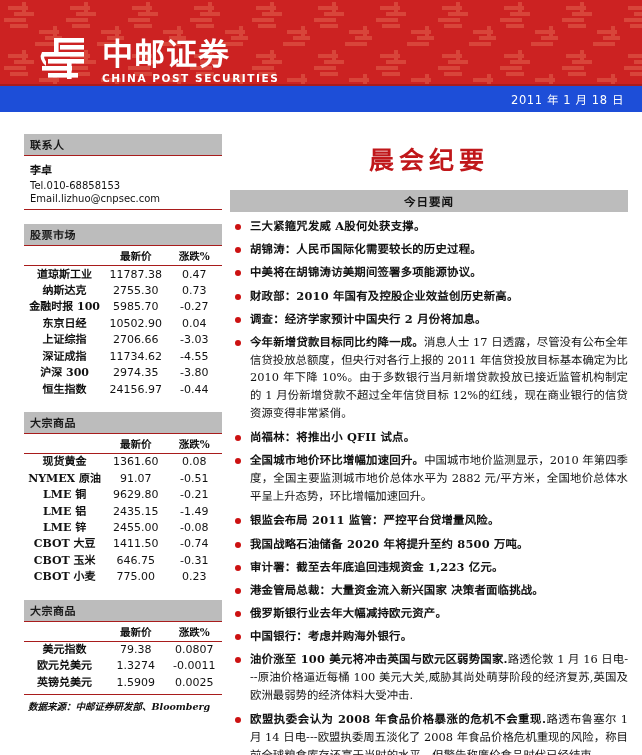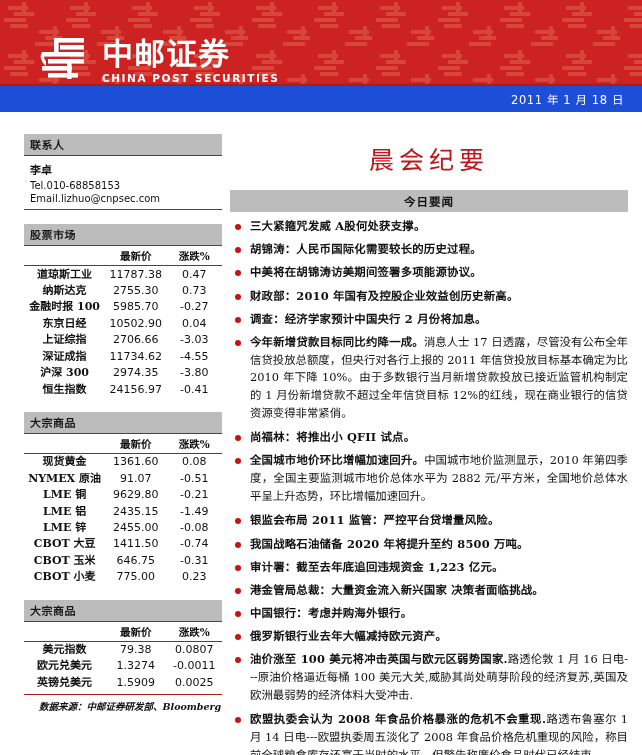--- a/index.html
+++ b/index.html
@@ -168,29 +168,28 @@
     border-top: 1.4px solid #a81c1c;
     margin-top: 3px;
   }
   .source-note {
     font-family: "DejaVu Serif", "Liberation Serif", serif;
     font-style: italic;
     font-weight: bold;
     font-size: 9.5px;
     color: #111;
     padding: 4px 0 0 4px;
-    margin-left: 11px;
   }
 
   
   .report-title {
     text-align: center;
     color: #c0171a;
     font-family: "DejaVu Serif", "Liberation Serif", serif;
-    font-weight: normal;
+    font-weight: bold;
     font-size: 25px;
     letter-spacing: 5px;
     padding: 6px 0 14px 0;
   }
   .section-bar {
     background: #bcbcbc;
     text-align: center;
     font-family: "DejaVu Serif", "Liberation Serif", serif;
     font-weight: bold;
     font-size: 11.5px;
@@ -336,21 +335,21 @@
                 <td class="cell-chg">-4.55</td>
               </tr>
               <tr>
                 <td class="cell-name">沪深 300</td>
                 <td class="cell-price">2974.35</td>
                 <td class="cell-chg">-3.80</td>
               </tr>
               <tr>
                 <td class="cell-name">恒生指数</td>
                 <td class="cell-price">24156.97</td>
-                <td class="cell-chg">-0.41</td>
+                <td class="cell-chg">-0.44</td>
               </tr>
             </tbody>
           </table>
         </div>
         <div class="data-panel">
           <div class="panel-title">大宗商品</div>
           <table class="quote-table">
             <thead>
               <tr>
                 <th class="c-name"></th>
@@ -446,19 +445,19 @@
         <li class="news-item"><span class="dot"></span><span class="news-head">中美将在胡锦涛访美期间签署多项能源协议。</span></li>
         <li class="news-item"><span class="dot"></span><span class="news-head">财政部：2010 年国有及控股企业效益创历史新高。</span></li>
         <li class="news-item"><span class="dot"></span><span class="news-head">调查：经济学家预计中国央行 2 月份将加息。</span></li>
         <li class="news-item has-detail"><span class="dot"></span><span class="news-head">今年新增贷款目标同比约降一成。</span><span class="news-detail">消息人士 17 日透露，尽管没有公布全年信贷投放总额度，但央行对各行上报的 2011 年信贷投放目标基本确定为比 2010 年下降 10%。由于多数银行当月新增贷款投放已接近监管机构制定的 1 月份新增贷款不超过全年信贷目标 12%的红线，现在商业银行的信贷资源变得非常紧俏。</span></li>
         <li class="news-item"><span class="dot"></span><span class="news-head">尚福林：将推出小 QFII 试点。</span></li>
         <li class="news-item has-detail"><span class="dot"></span><span class="news-head">全国城市地价环比增幅加速回升。</span><span class="news-detail">中国城市地价监测显示，2010 年第四季度，全国主要监测城市地价总体水平为 2882 元/平方米，全国地价总体水平呈上升态势，环比增幅加速回升。</span></li>
         <li class="news-item"><span class="dot"></span><span class="news-head">银监会布局 2011 监管：严控平台贷增量风险。</span></li>
         <li class="news-item"><span class="dot"></span><span class="news-head">我国战略石油储备 2020 年将提升至约 8500 万吨。</span></li>
         <li class="news-item"><span class="dot"></span><span class="news-head">审计署：截至去年底追回违规资金 1,223 亿元。</span></li>
         <li class="news-item"><span class="dot"></span><span class="news-head">港金管局总裁：大量资金流入新兴国家 决策者面临挑战。</span></li>
+        <li class="news-item"><span class="dot"></span><span class="news-head">俄罗斯银行业去年大幅减持欧元资产。</span></li>
         <li class="news-item"><span class="dot"></span><span class="news-head">中国银行：考虑并购海外银行。</span></li>
-        <li class="news-item"><span class="dot"></span><span class="news-head">俄罗斯银行业去年大幅减持欧元资产。</span></li>
         <li class="news-item has-detail"><span class="dot"></span><span class="news-head">油价涨至 100 美元将冲击英国与欧元区弱势国家.</span><span class="news-detail">路透伦敦 1 月 16 日电---原油价格逼近每桶 100 美元大关,威胁其尚处萌芽阶段的经济复苏,英国及欧洲最弱势的经济体料大受冲击.</span></li>
         <li class="news-item has-detail"><span class="dot"></span><span class="news-head">欧盟执委会认为 2008 年食品价格暴涨的危机不会重现.</span><span class="news-detail">路透布鲁塞尔 1 月 14 日电---欧盟执委周五淡化了 2008 年食品价格危机重现的风险，称目前全球粮食库存还高于当时的水平，但警告称廉价食品时代已经结束.</span></li>
       </ul>
   </div>
 </div>
 
 </body></html>

